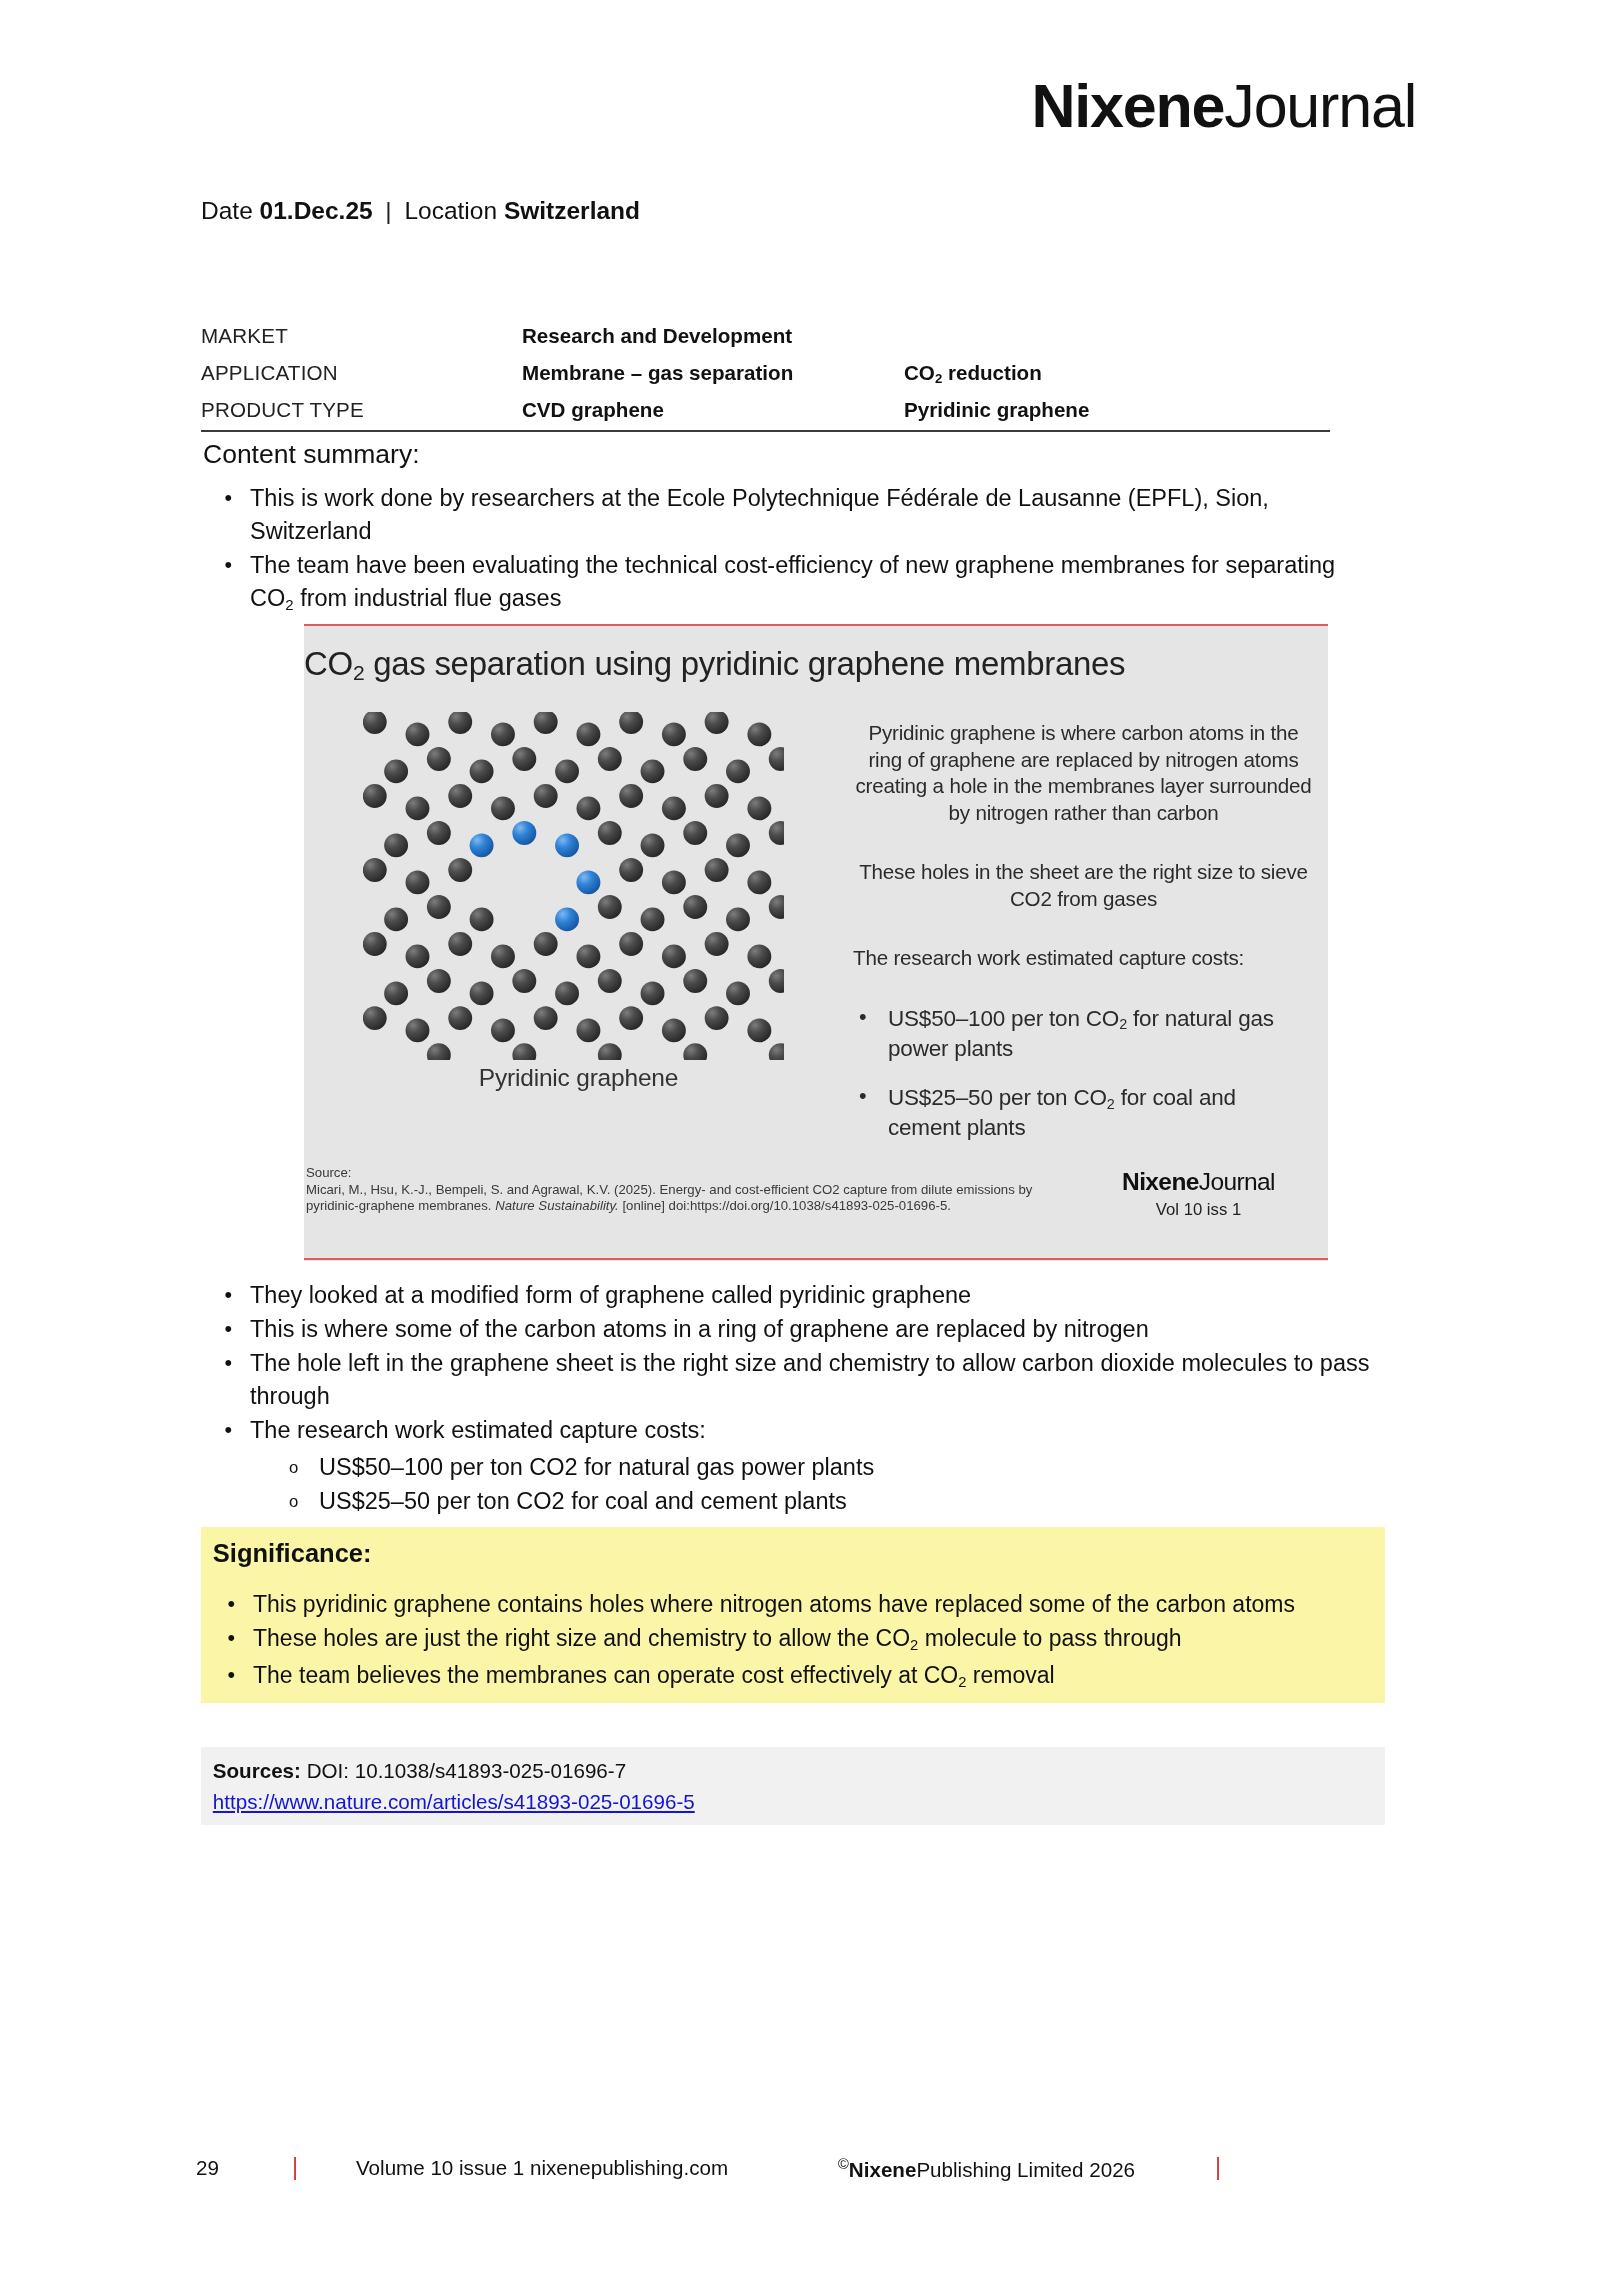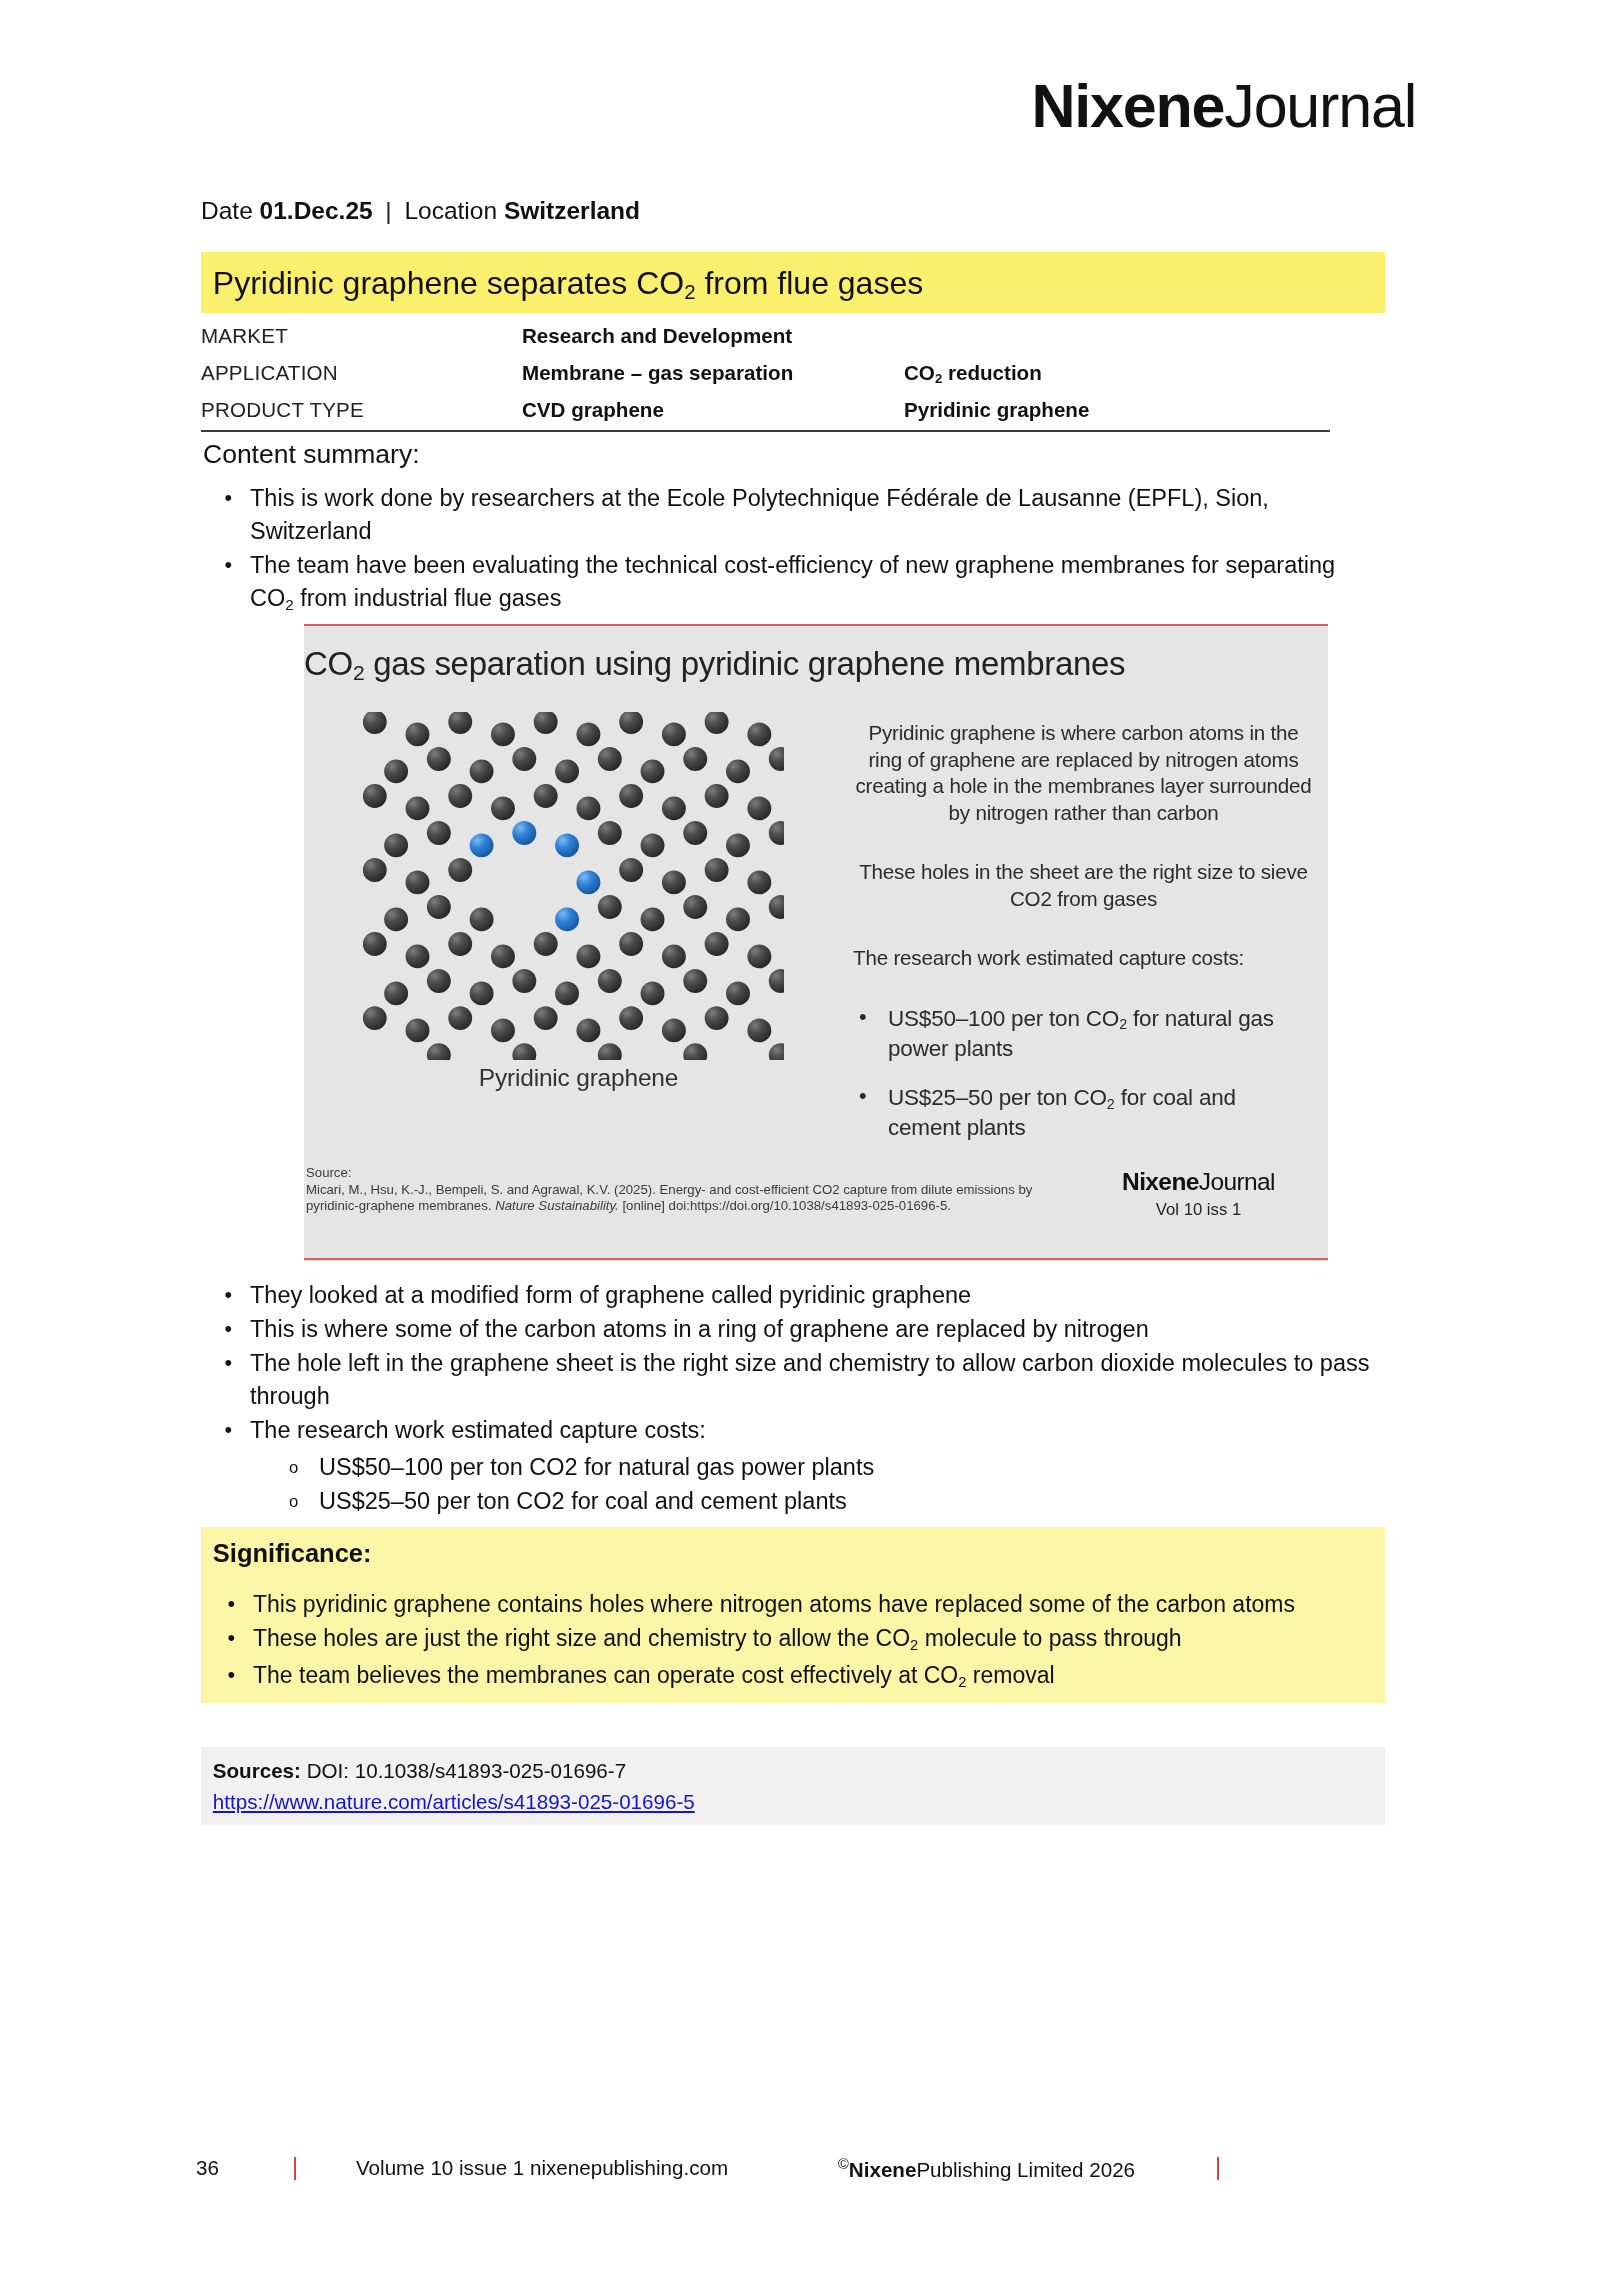--- a/index.html
+++ b/index.html
@@ -217,25 +217,20 @@
   </div>
 
   <div class="dateline">
     <span>Date</span>
     <b>01.Dec.25</b>
     <span class="sep">|</span>
     <span>Location</span>
     <b>Switzerland</b>
   </div>
 
-  <div class="titlebar">
-    <div class="ttl">
-      <span>Pyridinic graphene separates CO<sub>2</sub> from flue gases</span>
-    </div>
-  </div>
 
   <div class="metatable">
     <div class="metarow">
       <div class="m-label">MARKET</div>
       <div class="m-c1">Research and Development</div>
       <div class="m-c2"></div>
     </div>
     <div class="metarow">
       <div class="m-label">APPLICATION</div>
       <div class="m-c1">Membrane – gas separation</div>
@@ -420,21 +415,21 @@
 
   <div class="sources">
     <div class="src-line1">
       <b>Sources:</b>
       <span>DOI: 10.1038/s41893-025-01696-7</span>
     </div>
     <a class="src-line2" href="#">https://www.nature.com/articles/s41893-025-01696-5</a>
   </div>
 
   <div class="footer">
-    <span class="f-page">36</span>
+    <span class="f-page">29</span>
     <span class="f-bar1">|</span>
     <span class="f-vol">Volume 10 issue 1 nixenepublishing.com</span>
     <span class="f-copy"><span class="sup">©</span><b>Nixene</b><span>Publishing Limited 2026</span></span>
     <span class="f-bar2">|</span>
   </div>
 
 </div>
 
 
 </body></html>

